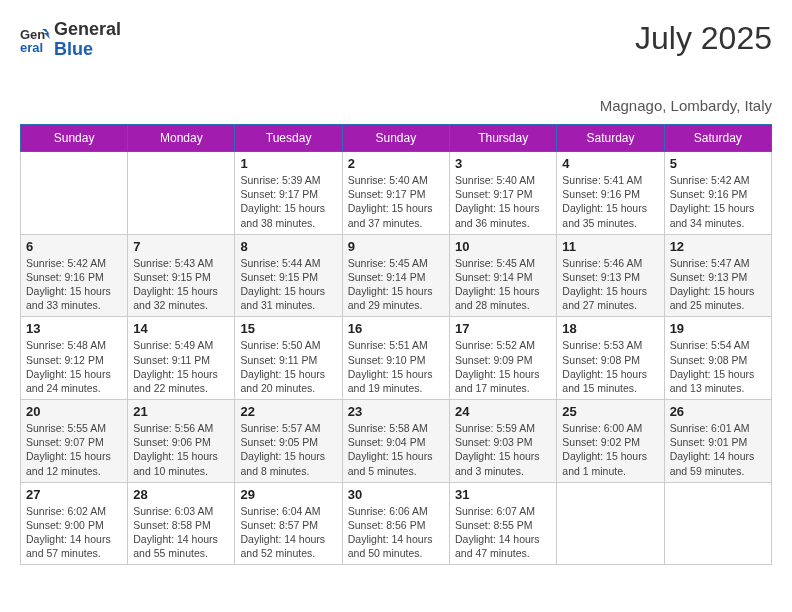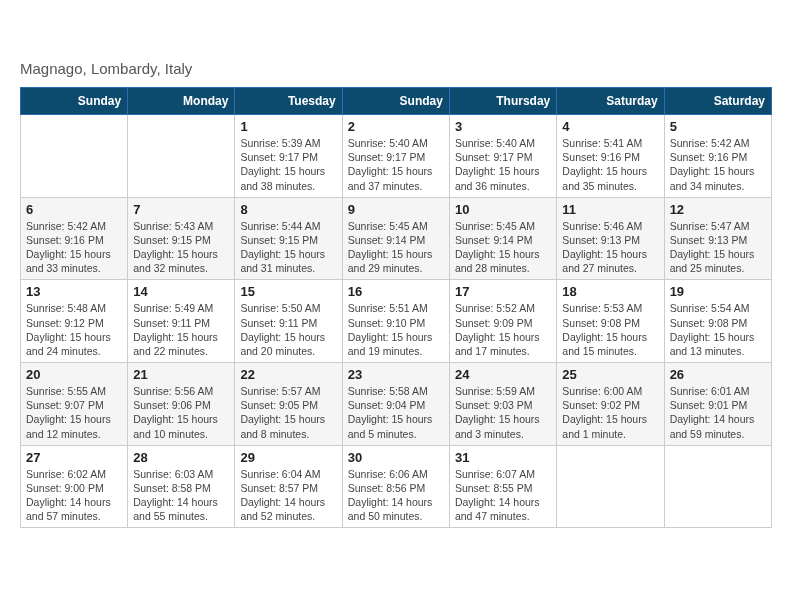--- a/index.html
+++ b/index.html
@@ -44,26 +44,26 @@
       font-size: 15px;
       color: #555;
       margin-top: 40px;
     }
     table {
       width: 100%;
       border-collapse: collapse;
       font-size: 11px;
     }
     thead tr th {
-      background: #0c4a6e;
+      background: #a21caf;
       color: #fff;
-      text-align: right;
+      text-align: center;
       padding: 6px 6px;
       font-size: 12px;
-      font-weight: bold;
+      font-weight: normal;
       border: 1px solid #2a6db5;
     }
     tbody tr td {
       border: 1px solid #ccc;
       vertical-align: top;
       padding: 4px 5px;
       height: 78px;
       width: 108px;
       background: #fff;
     }
@@ -81,21 +81,36 @@
       color: #444;
       font-size: 10.5px;
       line-height: 1.35;
     }
     .empty { background: #fff !important; }
   </style>
 </head>
 <body>
 
 <div class="header">
+  <div class="logo">
+    <svg class="logo-icon" viewBox="0 0 30 30">
+      <text x="0" y="14" font-size="13" font-weight="bold" fill="#333">Gen</text>
+      <text x="0" y="27" font-size="13" font-weight="bold" fill="#1a5fb4">eral</text>
+      <polygon points="22,4 30,10 26,4" fill="#1a5fb4"></polygon>
+      <polygon points="24,8 30,14 28,8" fill="#1a5fb4"></polygon>
+    </svg>
+    <div>
+      <div class="logo-text">
+        <span>General</span><br>
+        <span class="blue">Blue</span>
+      </div>
+    </div>
+  </div>
   <div class="title-block">
+    <div class="month-title">July 2025</div>
     <div class="location">Magnago, Lombardy, Italy</div>
   </div>
 </div>
 
 <table>
   <thead>
     <tr>
     <th>Sunday</th>
         <th>Monday</th>
         <th>Tuesday</th>

